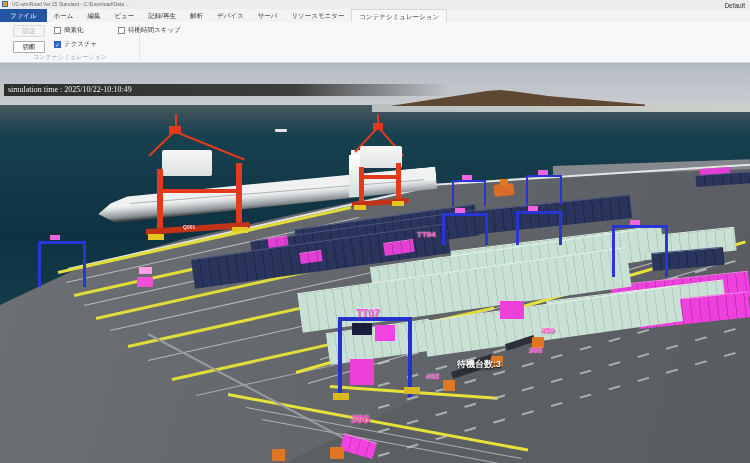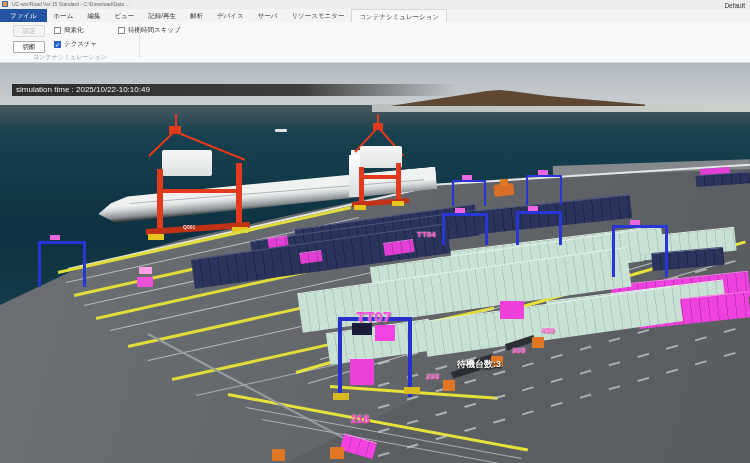--- a/index.html
+++ b/index.html
@@ -26,27 +26,27 @@
   .chk{display:flex;align-items:center;gap:3px;}
   .ckbox{width:7px;height:7px;box-sizing:border-box;border:1px solid #8a8a8a;background:#fff;
          font-size:6px;line-height:6px;color:#fff;text-align:center;}
   .ckbox.on{background:#2a66c8;border-color:#2a66c8;}
   .cklab{font-size:6.5px;color:#333;white-space:nowrap;}
   .groupsep{position:absolute;left:139px;top:2px;width:1px;height:34px;background:#e2e2e3;}
   .grouplabel{position:absolute;left:0;top:31px;width:140px;text-align:center;font-size:6px;color:#989898;}
   
   .viewport{position:absolute;left:0;top:63px;width:750px;height:400px;background:#9aa2a8;overflow:hidden;}
   .si{position:absolute;}
-  .simbar{position:absolute;left:12px;top:21px;width:446px;height:12px;z-index:6;
+  .simbar{position:absolute;left:4px;top:21px;width:446px;height:12px;z-index:6;
           background:linear-gradient(90deg,#2e2e2e,#3d3d3d 65%,rgba(61,61,61,0));
-          color:#f0f0f0;font-family:Liberation Sans, sans-serif;font-size:8px;line-height:12px;padding-left:4px;box-sizing:border-box;}
+          color:#f0f0f0;font-family:Liberation Serif, serif;font-size:8px;line-height:12px;padding-left:4px;box-sizing:border-box;}
   #labels{position:absolute;left:0;top:0;width:750px;height:400px;z-index:7;pointer-events:none;}
   .slabel{position:absolute;white-space:nowrap;font-family:"Liberation Sans",sans-serif;font-weight:bold;}
   .lbl-pink-lg{font-size:11px;color:#ff40c8;text-shadow:0 0 2px #fff,1px 1px 1px rgba(110,0,60,.7);}
-  .lbl-pink{font-size:15px;color:#ff4fe0;text-shadow:0 0 2px #fff,1px 1px 1px rgba(110,0,60,.6);}
+  .lbl-pink{font-size:10px;color:#ff4fe0;text-shadow:0 0 2px #fff,1px 1px 1px rgba(110,0,60,.6);}
   .lbl-pink-sm{font-size:8px;color:#ff57d4;text-shadow:0 0 2px #ffe,1px 1px 1px rgba(110,0,60,.6);}
   .lbl-white{font-size:9px;color:#fff;text-shadow:0 1px 2px #000,1px 1px 1px #333;margin-left:33px;}
   .lbl-crane{font-size:5px;color:#ffe2d8;text-shadow:0 0 1px #802;}
 </style>
 </head>
 <body>
 
 <div class="app">
   <div class="titlebar">
     <span class="appicon"></span>
@@ -203,20 +203,20 @@
         <div class="si" style="left: 137px; top: 214px; width: 16px; height: 10px; background: rgb(240, 79, 216); border-radius: 1px;"></div>
         <div class="si" style="left: 139px; top: 204px; width: 13px; height: 7px; background: rgb(255, 159, 232);"></div>
       </div>
     <div class="simbar">
       <span>simulation time : 2025/10/22-10:10:49</span>
     </div>
     <div id="labels">
         <div class="slabel lbl-crane" style="left: 183px; top: 161px;">Q001</div>
         <div class="slabel lbl-pink-sm" style="left: 417px; top: 167px;">TT04</div>
         <div class="slabel lbl-pink" style="left: 356px; top: 245px;">TT07</div>
-        <div class="slabel lbl-pink-lg" style="left: 351px; top: 350px;">218</div>
+        <div class="slabel lbl-pink-lg" style="left: 351px; top: 350px;">390</div>
         <div class="slabel lbl-pink-sm" style="left: 541px; top: 263px;">459</div>
-        <div class="slabel lbl-pink-sm" style="left: 484px; top: 283px; padding-left: 28px;">305</div>
-        <div class="slabel lbl-pink-sm" style="left: 426px; top: 309px;">293</div>
+        <div class="slabel lbl-pink-sm" style="left: 501px; top: 283px; padding-left: 28px;">305</div>
+        <div class="slabel lbl-pink-sm" style="left: 426px; top: 309px;">452</div>
         <div class="slabel lbl-white" style="left: 424px; top: 295px;">待機台数:3</div>
       </div>
   </div>
 </div>
 
 </body></html>

